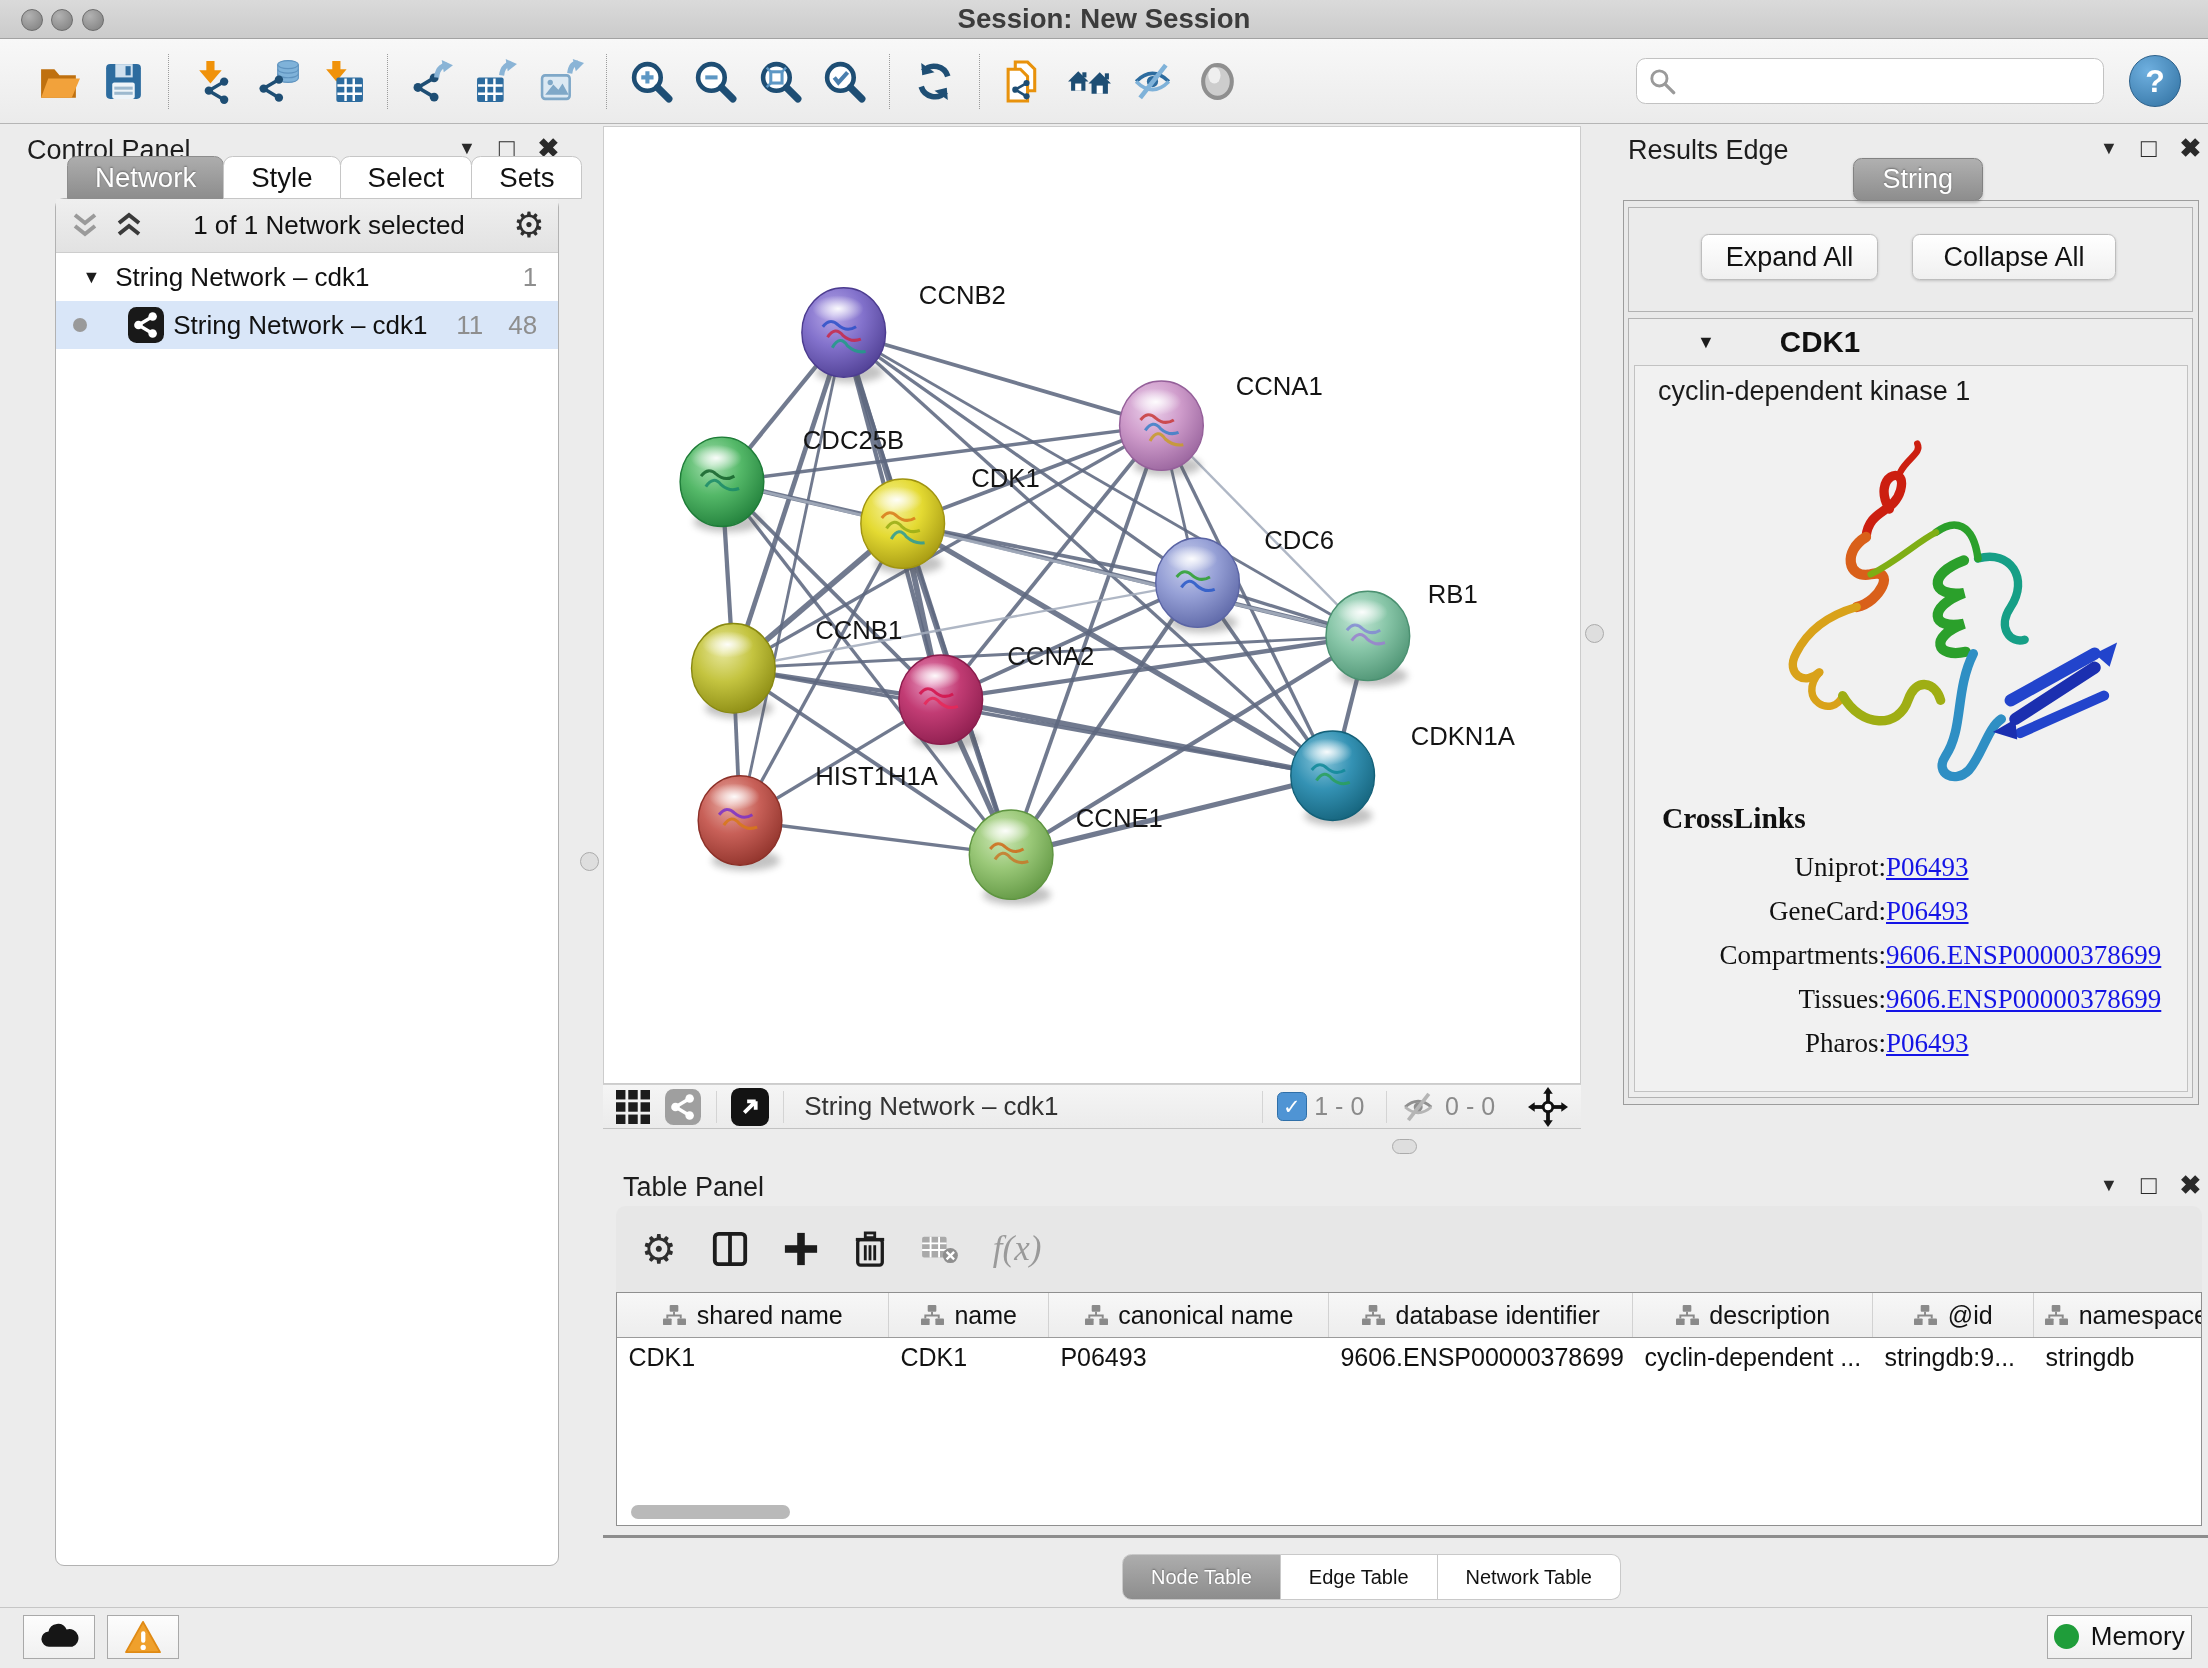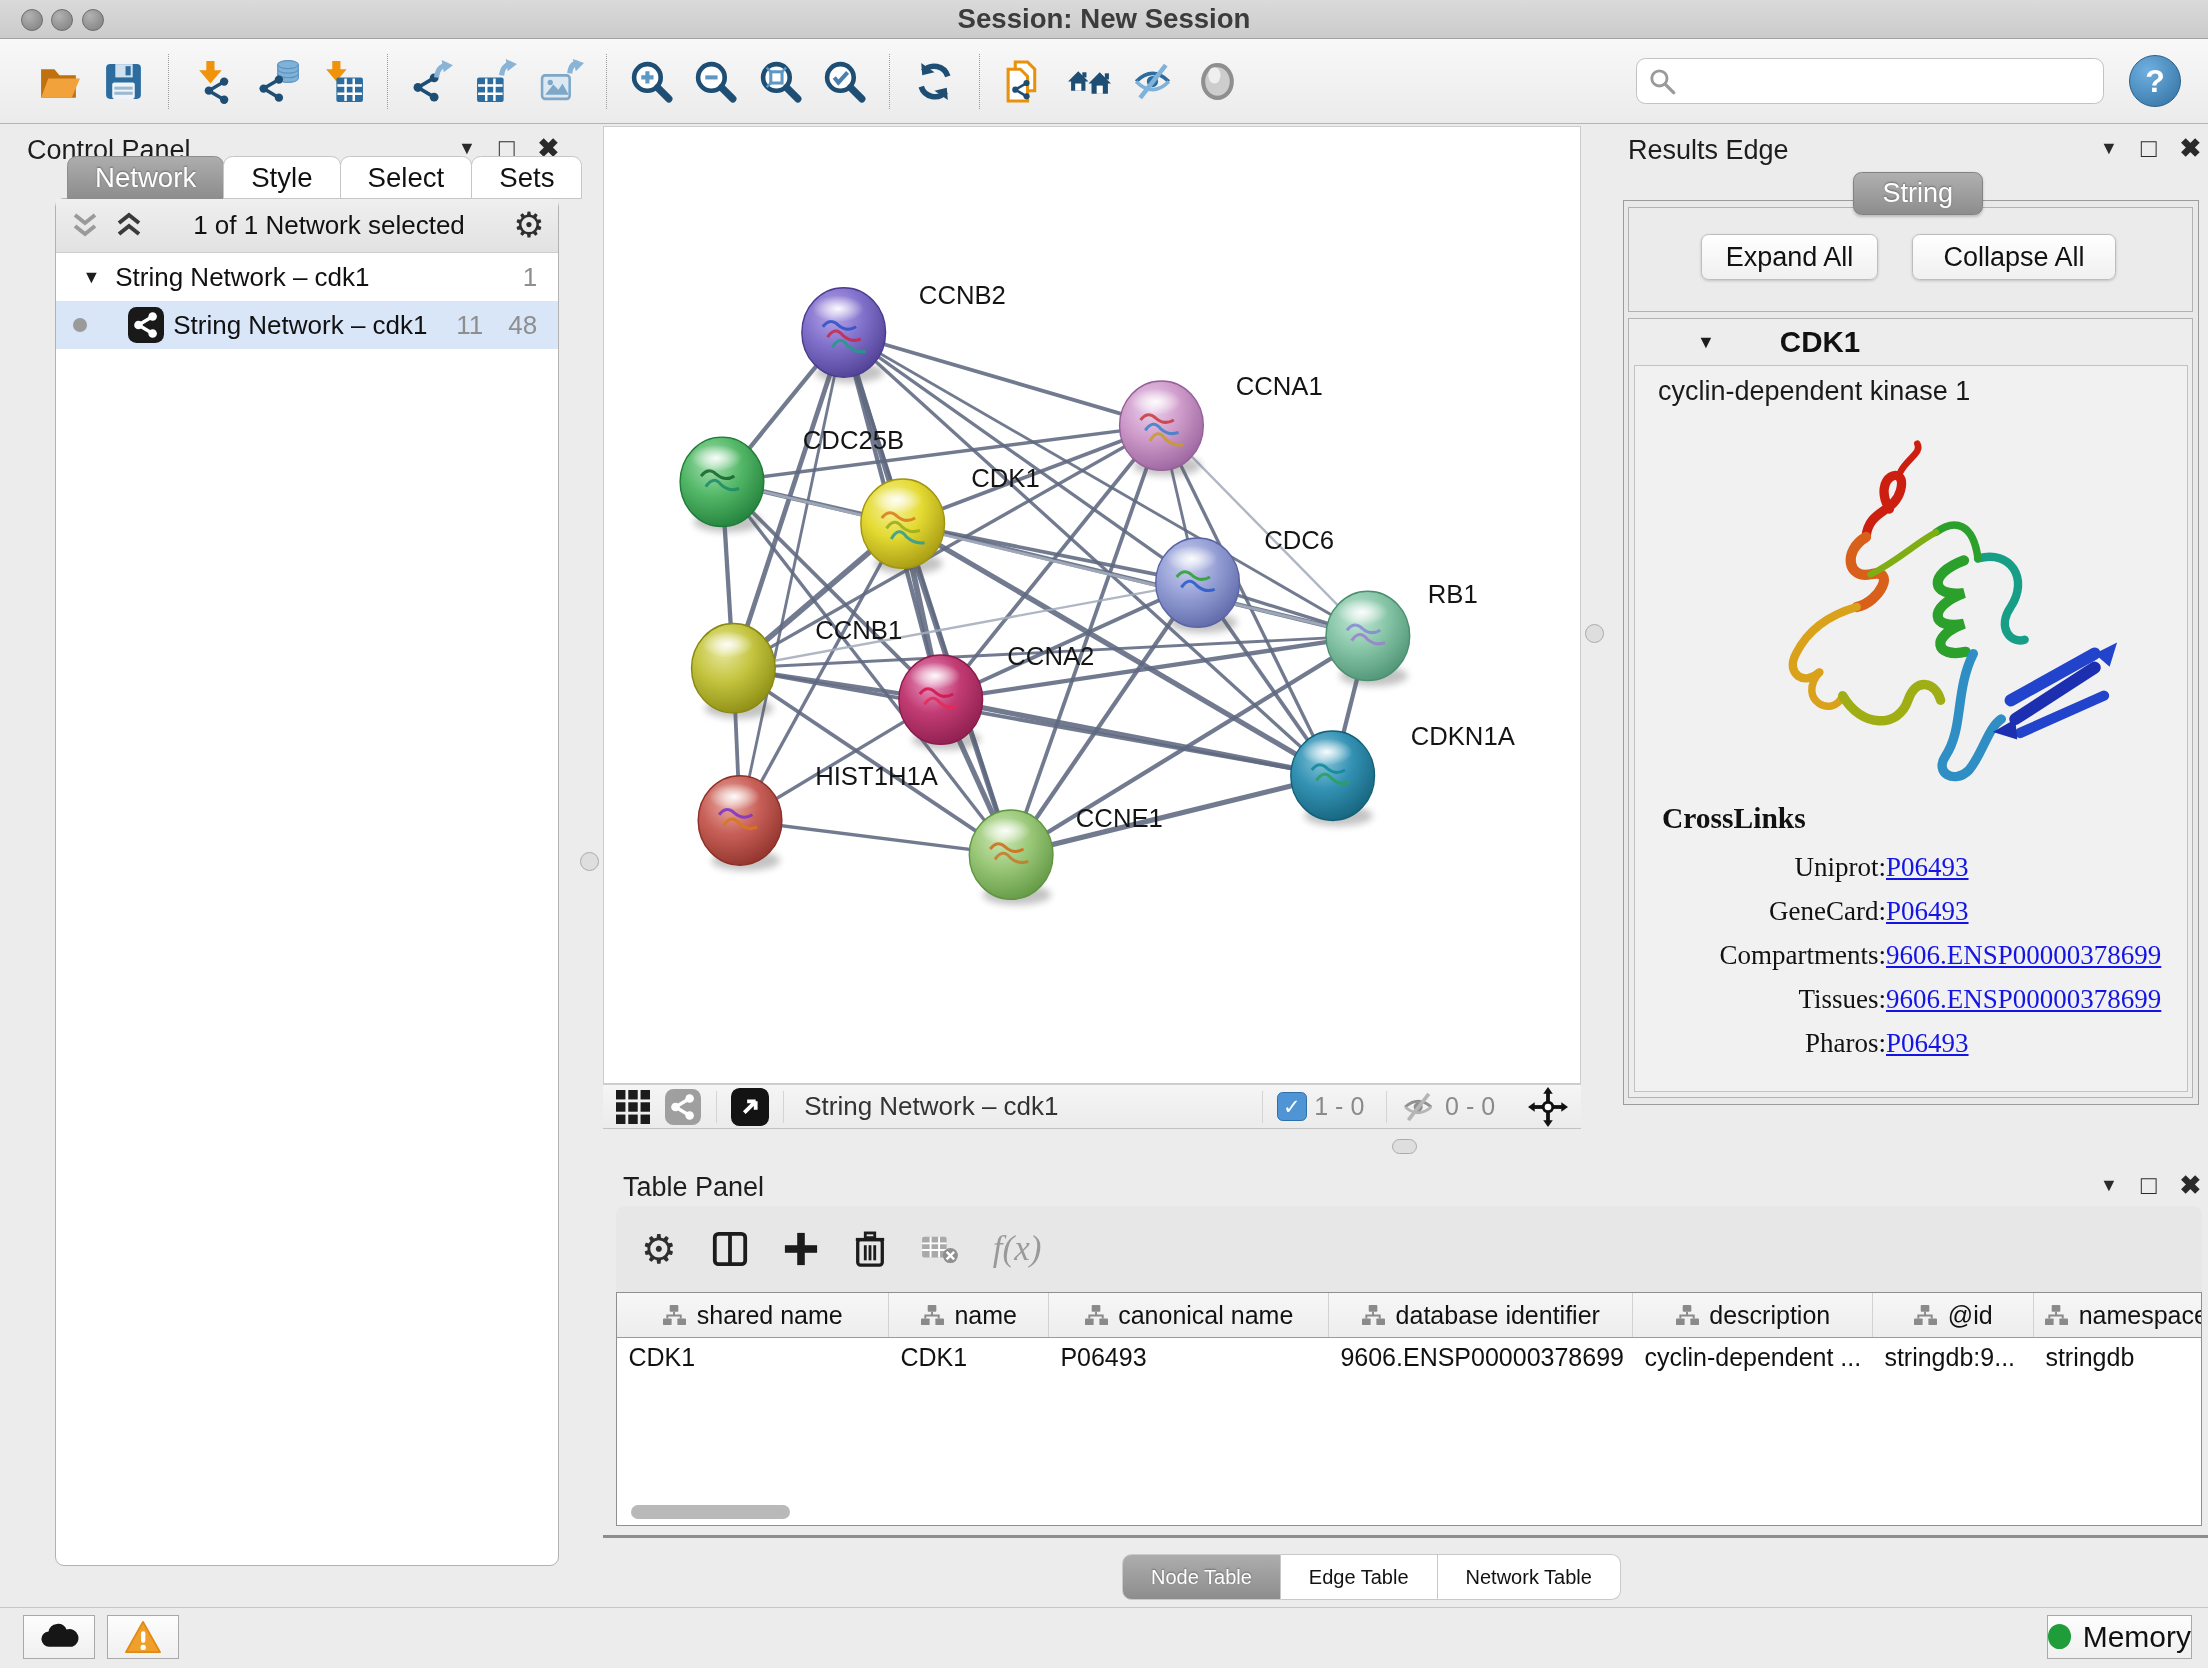--- a/index.html
+++ b/index.html
@@ -36,21 +36,21 @@
   .dot{width:14.3px;height:14.3px;border-radius:50%;background:#9a9a9a;margin:0 13.3px 0 5.7px;}
   
   .net-wrap{position:absolute;left:603px;top:126px;width:978px;height:958px;background:#fff;border:1px solid #ccc;box-sizing:border-box;}
   .net-bar{position:absolute;left:603px;top:1084px;width:978px;height:45px;background:linear-gradient(#f5f5f5,#ebebeb);border-top:1px solid #d0d0d0;border-bottom:1px solid #c2c2c2;display:flex;align-items:center;padding:0 13.3px;box-sizing:border-box;}
   .vsep{width:0;border-left:1.9px solid #d4d4d4;height:32px;margin:0 14.3px;}
   .netbar-title{font-size:26px;color:#333;margin-left:5.7px;}
   .cnt{font-size:25px;color:#8a8a8a;margin:0 7.6px;}
   .checkbox{width:27.6px;height:27.6px;background:#4f94d4;border:1px solid #2f6fa8;border-radius:5.7px;color:#fff;font-size:21px;font-weight:bold;display:flex;align-items:center;justify-content:center;font-family:"DejaVu Sans",sans-serif;}
   .handle{position:absolute;background:#dedede;border:1px solid #ababab;border-radius:50%;}
   
-  .rp-tab{position:absolute;left:1853px;top:172px;height:41px;padding:0 28.5px;display:flex;align-items:center;font-size:27px;background:linear-gradient(#b0b0b0,#8d8d8d);color:#fff;border:1px solid #828282;border-radius:8.6px;text-shadow:0 -1px 1.9px rgba(0,0,0,.35);box-shadow:0 1.9px 2.9px rgba(0,0,0,.2);z-index:3;}
+  .rp-tab{position:absolute;left:1853px;top:158px;height:41px;padding:0 28.5px;display:flex;align-items:center;font-size:27px;background:linear-gradient(#b0b0b0,#8d8d8d);color:#fff;border:1px solid #828282;border-radius:8.6px;text-shadow:0 -1px 1.9px rgba(0,0,0,.35);box-shadow:0 1.9px 2.9px rgba(0,0,0,.2);z-index:3;}
   .rp-outer{position:absolute;left:1623px;top:200px;width:576px;height:905px;background:#e9e9e9;border:1.9px solid #9c9c9c;box-sizing:border-box;}
   .rp-top{position:absolute;left:1628px;top:207px;width:565px;height:105px;background:#ebebeb;border:1.9px solid #b2b2b2;box-sizing:border-box;}
   .rp-btn{position:absolute;height:46px;border:1.9px solid #bdbdbd;border-radius:7.6px;background:linear-gradient(#ffffff,#f0f0f0);font-size:27px;display:flex;align-items:center;justify-content:center;box-shadow:0 1px 2.9px rgba(0,0,0,.18);box-sizing:border-box;}
   .rp-section{position:absolute;left:1628px;top:318px;width:565px;height:780px;background:#ededed;border:1.9px solid #b2b2b2;box-sizing:border-box;}
   .rp-sechead{height:46px;display:flex;align-items:center;}
   .rp-sechead .tri{margin-left:68px;}
   .rp-gene{font-size:29.5px;font-weight:bold;margin-left:65px;}
   .rp-inner{position:absolute;left:1634px;top:365px;width:554px;height:727px;background:#f1f1f1;border:1px solid #c2c2c2;box-sizing:border-box;}
   .rp-desc{position:absolute;left:23px;top:9.5px;font-size:27px;color:#1a1a1a;}
   .xl-title{position:absolute;left:27px;top:436px;font-family:"Liberation Serif","DejaVu Serif",serif;font-size:29.5px;font-weight:bold;}
@@ -70,21 +70,21 @@
   .bottom-line{position:absolute;left:603px;top:1535px;width:1605px;height:2.9px;background:#8d8d8d;}
   .tp-tabs{position:absolute;left:1122px;top:1554px;display:flex;}
   .tptab{height:44px;padding:0 28px;font-size:20px;display:flex;align-items:center;background:#fff;border:1.9px solid #c9c9c9;border-left:none;}
   .tptab:first-child{border-left:1.9px solid #c9c9c9;border-radius:9.5px 0 0 9.5px;}
   .tptab:last-child{border-radius:0 9.5px 9.5px 0;}
   .tptab.sel{background:linear-gradient(#adadad,#8d8d8d);color:#fff;text-shadow:0 -1px 1.9px rgba(0,0,0,.35);}
   
   .statusbar{position:absolute;left:0;top:1607px;width:100%;height:61px;background:#ececec;border-top:1.9px solid #c6c6c6;box-sizing:border-box;}
   .sbtn{position:absolute;top:6.7px;height:44px;background:linear-gradient(#fdfdfd,#f0f0f0);border:1.9px solid #a9a9a9;display:flex;align-items:center;justify-content:center;box-sizing:border-box;}
   .memdot{width:25px;height:25px;border-radius:50%;background:#1f9d3a;margin-right:11.4px;}
-  .memlabel{font-size:30px;}
+  .memlabel{font-size:26px;}
 </style>
 </head>
 <body>
 
 <div class="app">
 
   <div class="titlebar">
     <span class="light" style="left:21px"></span>
     <span class="light" style="left:51px"></span>
     <span class="light" style="left:82px"></span>

